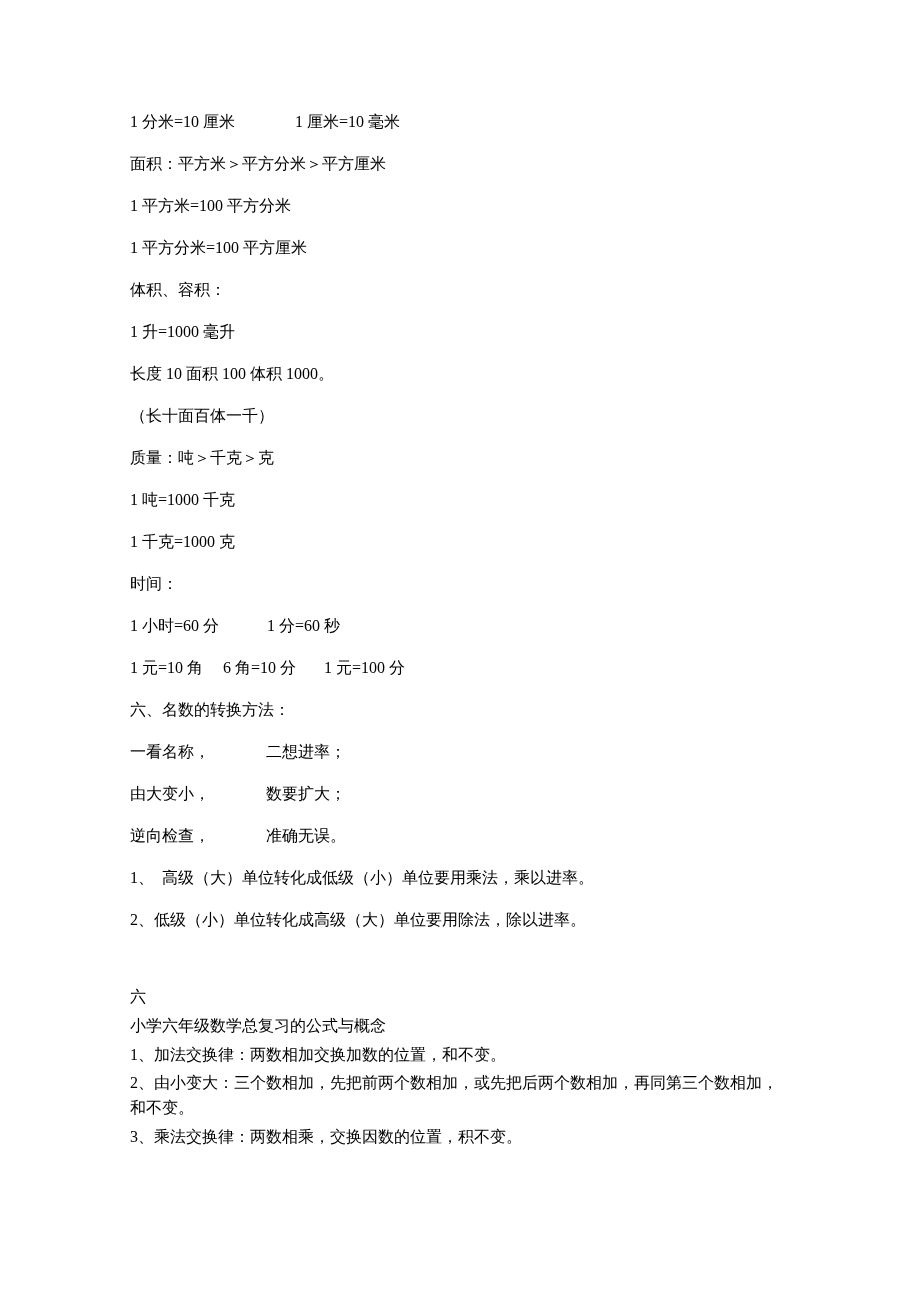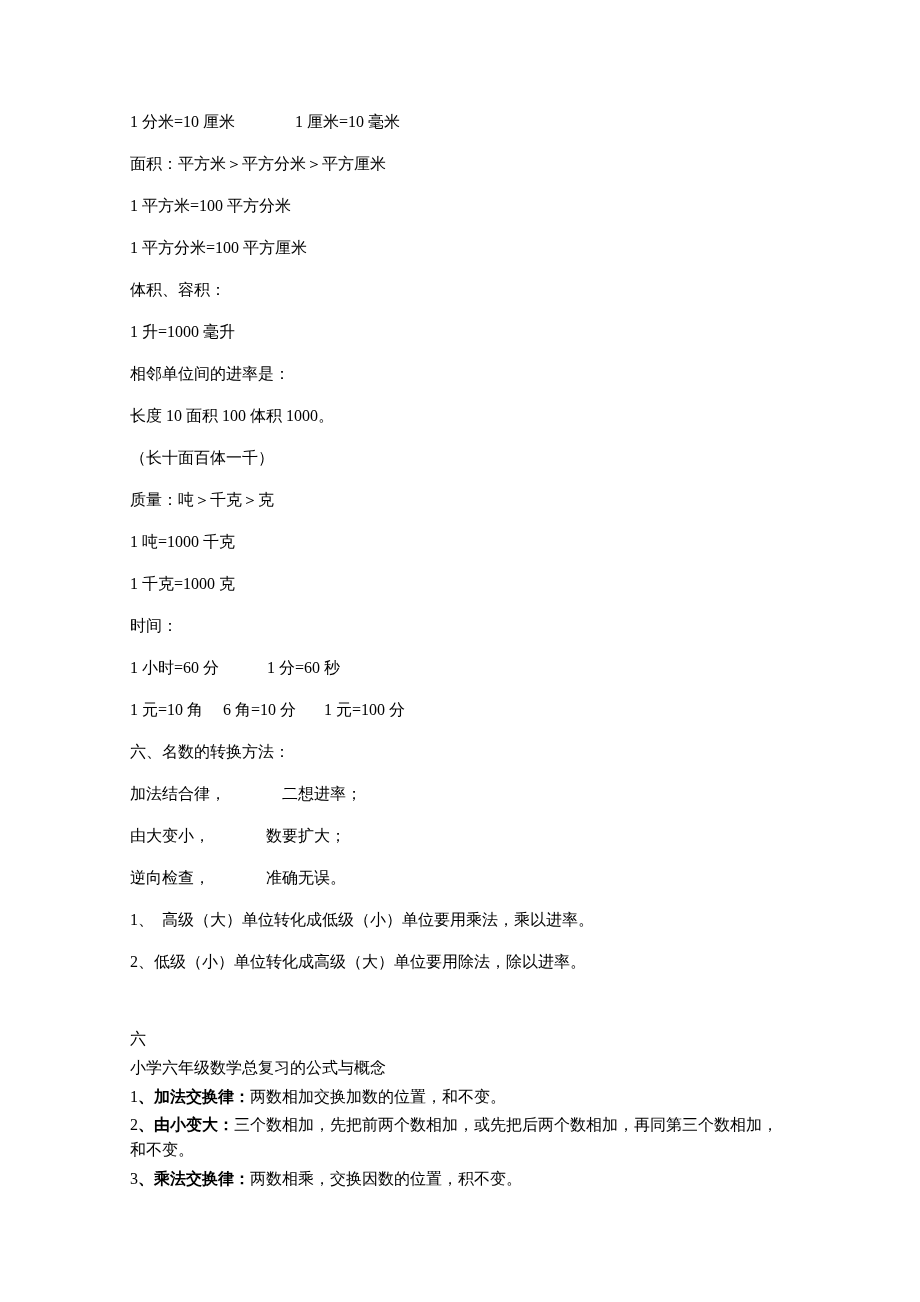--- a/index.html
+++ b/index.html
@@ -25,44 +25,43 @@
       white-space: pre;
     }
     .line-tight {
       margin-bottom: 4px;
       line-height: 1.55;
     }
     .spacer {
       height: 35px;
     }
     .inline-bold {
-      font-weight: bold;
+      font-weight: normal;
     }
   </style>
 </head>
 <body>
 
 <div class="content">
   <div class="line">1 分米=10 厘米               1 厘米=10 毫米</div>
   <div class="line">面积：平方米＞平方分米＞平方厘米</div>
   <div class="line">1 平方米=100 平方分米</div>
   <div class="line">1 平方分米=100 平方厘米</div>
   <div class="line">体积、容积：</div>
   <div class="line">1 升=1000 毫升</div>
-  <div class="line">相邻单位间的进率是：</div>
   <div class="line">长度 10 面积 100 体积 1000。</div>
   <div class="line">（长十面百体一千）</div>
   <div class="line">质量：吨＞千克＞克</div>
   <div class="line">1 吨=1000 千克</div>
   <div class="line">1 千克=1000 克</div>
   <div class="line">时间：</div>
   <div class="line">1 小时=60 分            1 分=60 秒</div>
   <div class="line">1 元=10 角     6 角=10 分       1 元=100 分</div>
   <div class="line">六、名数的转换方法：</div>
-  <div class="line">加法结合律，              二想进率；</div>
+  <div class="line">一看名称，              二想进率；</div>
   <div class="line">由大变小，              数要扩大；</div>
   <div class="line">逆向检查，              准确无误。</div>
   <div class="line">1、  高级（大）单位转化成低级（小）单位要用乘法，乘以进率。</div>
   <div class="line">2、低级（小）单位转化成高级（大）单位要用除法，除以进率。</div>
 
   <div class="spacer"></div>
 
   <div class="line-tight">六</div>
   <div class="line-tight">小学六年级数学总复习的公式与概念</div>
   <div class="line-tight">

